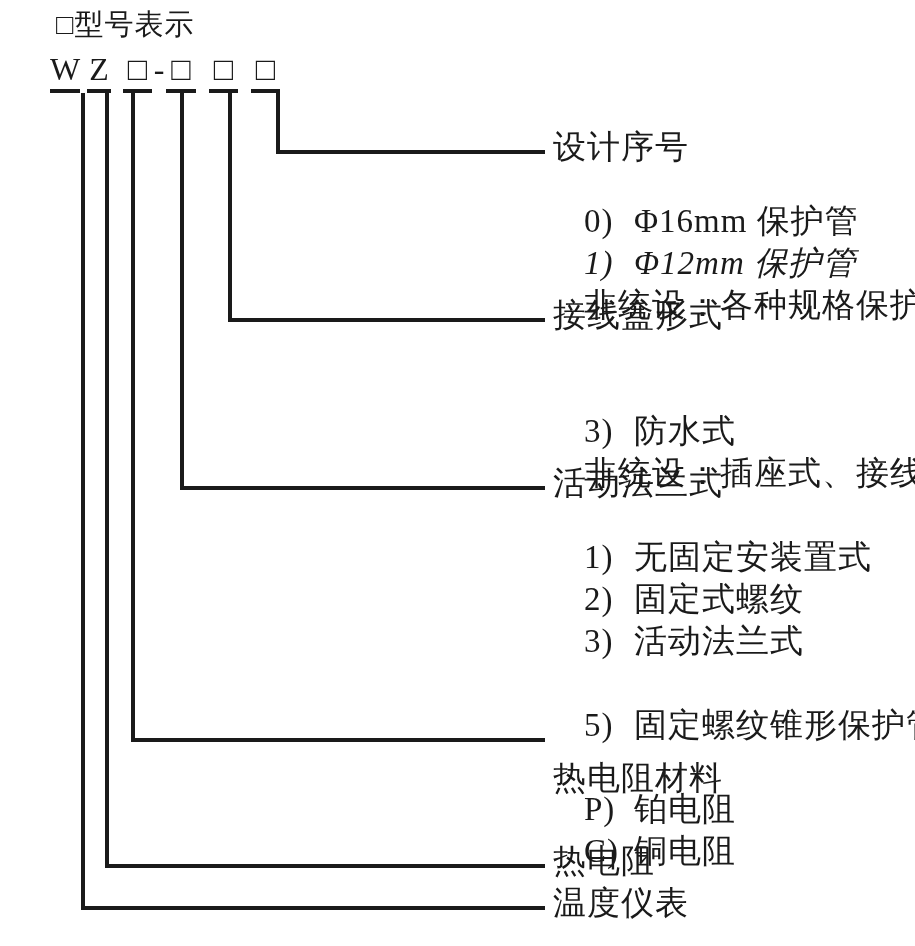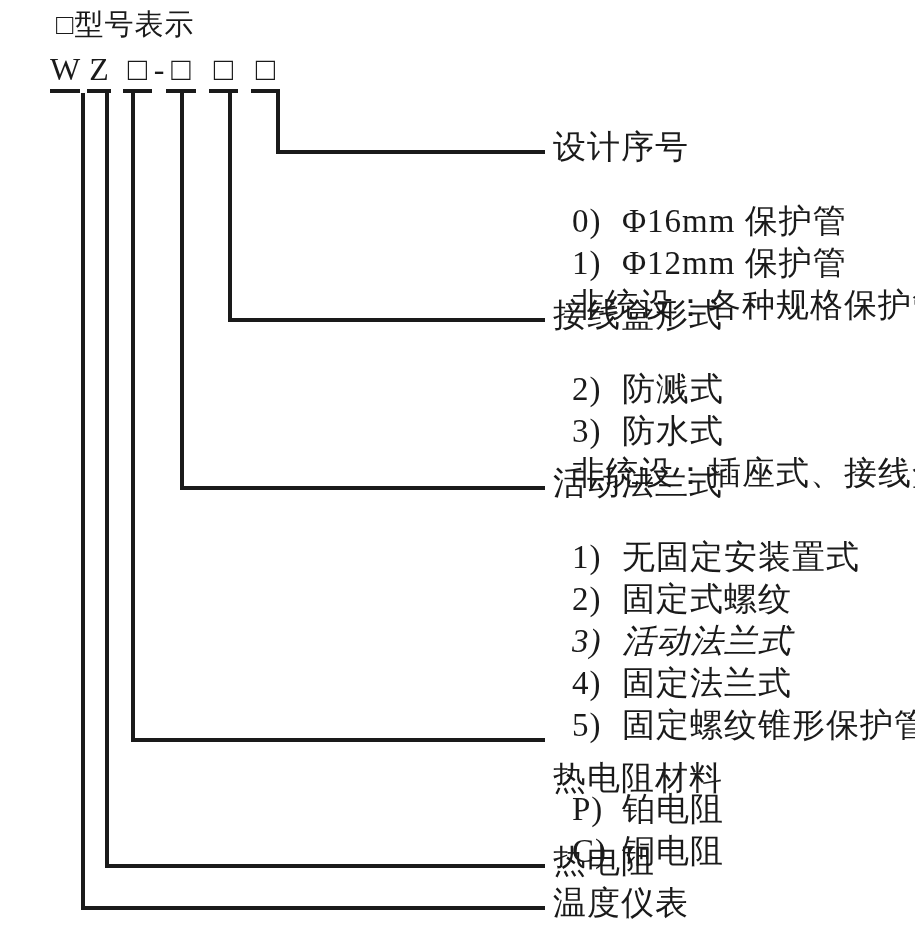--- a/index.html
+++ b/index.html
@@ -27,21 +27,21 @@
     position:absolute;
     border-left:4px solid var(--ink);
     border-bottom:4px solid var(--ink);
   }
   
   .row {
     position:absolute; height:32px; line-height:32px;
     font-size:33px; letter-spacing:1px; white-space:pre;
   }
   .row.header { left:505px; }
-  .row.item   { left:487px; }
+  .row.item   { left:499px; }
   .row .code { display:inline-block; min-width:50px; }
   .row .code:empty { min-width:0; }
 </style>
 </head>
 <body>
 
 <div id="canvas">
 
   <div id="page-title">□型号表示</div>
 
@@ -59,50 +59,44 @@
   <div class="connector" style="left:57px;  top:93px; width:436px; height:771px;"></div>
   <div class="connector" style="left:83px;  top:93px; width:410px; height:645px;"></div>
   <div class="connector" style="left:132px; top:93px; width:361px; height:393px;"></div>
   <div class="connector" style="left:180px; top:93px; width:313px; height:225px;"></div>
   <div class="connector" style="left:228px; top:93px; width:265px; height:57px;"></div>
 
   <div class="row header" style="top:131px;">设计序号</div>
   <div class="row item" style="top:173px;">
     <span class="code">0)</span><span class="txt">Φ16mm 保护管</span>
   </div>
-  <div class="row item" style="top:215px;">
+  <div class="row item" style="top:215px;font-style:italic;">
     <span class="code">1)</span><span class="txt">Φ12mm 保护管</span>
   </div>
   <div class="row item" style="top:257px;">
     <span class="code"></span><span class="txt">非统设：各种规格保护管</span>
   </div>
 
   <div class="row header" style="top:299px;">接线盒形式</div>
-  <div class="row item" style="top:341px;">
-    <span class="code">2)</span><span class="txt">防溅式</span>
-  </div>
   <div class="row item" style="top:383px;font-family:Liberation Serif, serif;">
     <span class="code">3)</span><span class="txt">防水式</span>
   </div>
   <div class="row item" style="top:425px;">
     <span class="code"></span><span class="txt">非统设：插座式、接线盒形式</span>
   </div>
 
   <div class="row header" style="top:467px;">活动法兰式</div>
   <div class="row item" style="top:509px;">
     <span class="code">1)</span><span class="txt">无固定安装置式</span>
   </div>
   <div class="row item" style="top:551px;">
     <span class="code">2)</span><span class="txt">固定式螺纹</span>
   </div>
-  <div class="row item" style="top:593px;font-style:italic;">
+  <div class="row item" style="top:593px;">
     <span class="code">3)</span><span class="txt">活动法兰式</span>
-  </div>
-  <div class="row item" style="top:635px;">
-    <span class="code">4)</span><span class="txt">固定法兰式</span>
   </div>
   <div class="row item" style="top:677px;">
     <span class="code">5)</span><span class="txt">固定螺纹锥形保护管式</span>
   </div>
 
   <div class="row header" style="top:762px;">热电阻材料</div>
   <div class="row item" style="top:761px;">
     <span class="code">P)</span><span class="txt">铂电阻</span>
   </div>
   <div class="row item" style="top:803px;">

